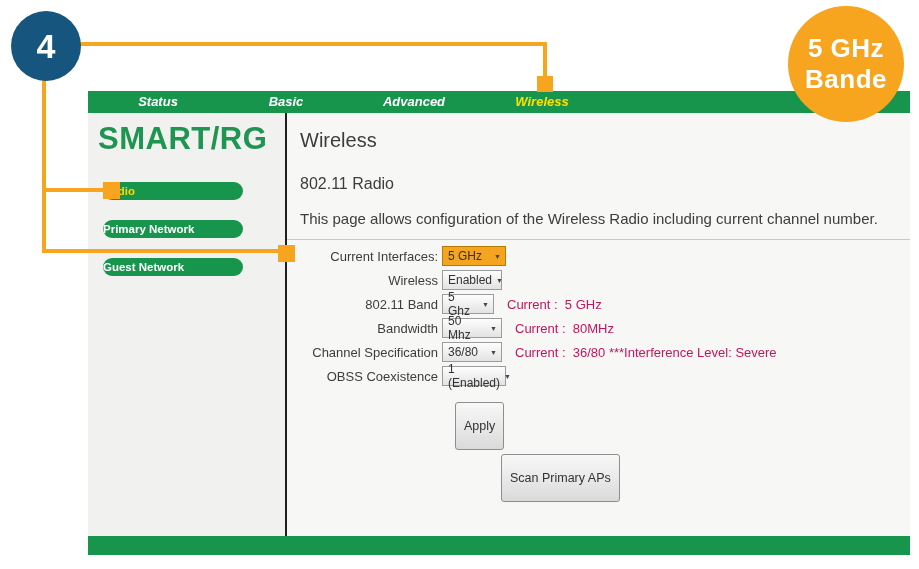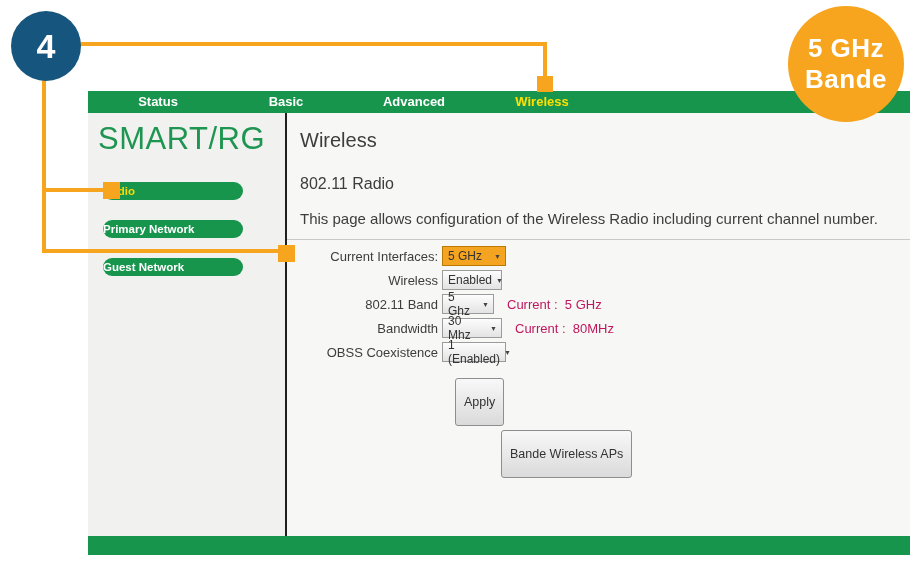--- a/index.html
+++ b/index.html
@@ -3,33 +3,33 @@
 <meta charset="utf-8">
 <style>
   * { margin:0; padding:0; box-sizing:border-box; }
   html,body { width:919px; height:569px; background:#ffffff; overflow:hidden;
               font-family:"Liberation Sans", sans-serif; }
   .canvas { position:relative; width:919px; height:569px; background:#fff; }
 
   
   .router-ui { position:absolute; left:88px; top:91px; width:822px; height:464px; }
 
-  .navbar { position:relative; height:22px; background:#17954C; }
+  .navbar { position:relative; height:22px; background:#17954C;font-style:italic; }
   .nav-item { position:absolute; top:0; height:22px; line-height:22px;
               transform:translateX(-50%); font-size:13px; font-weight:bold;
               color:#ffffff; cursor:pointer; white-space:nowrap; }
   .nav-item.active { color:#FFE000; }
   .nav-0 { left:70px; } .nav-1 { left:198px; } .nav-2 { left:326px; } .nav-3 { left:454px; }
 
   .ui-body { display:flex; height:423px; }
   .sidebar { position:relative; width:197px; background:#F1F1F0; }
   .vdivider { width:2px; background:#1F1F1F; }
   .main { position:relative; flex:1; background:#F7F7F6; padding:16px 0 0 13px; }
 
-  .logo { margin:8px 0 0 10px; font-size:31px; font-weight:normal; color:#1E9550;
+  .logo { margin:8px 0 0 10px; font-size:31px; font-weight:bold; color:#1E9550;
           letter-spacing:0.5px; white-space:nowrap; }
 
   .pill { position:absolute; left:15px; width:140px; height:18px; background:#17954C;
           border-radius:9px; display:flex; align-items:center; justify-content:flex-start;
           font-size:11.5px; font-weight:bold; color:#ffffff; cursor:pointer; }
   .pill.active { color:#FFD800; }
   .pill-0 { top:69px; } .pill-1 { top:107px; } .pill-2 { top:145px; }
 
   .page-title { font-size:20px; color:#3D3D3D; font-weight:normal; }
   .section-title { margin-top:23px; font-size:16px; color:#3D3D3D; font-weight:normal; }
@@ -137,42 +137,50 @@
             <span class="select w-r2">
               <span>5 Ghz</span>
               <span class="arrow">▼</span>
             </span>
             <span class="current">Current :  5 GHz</span>
           </div>
 
           <div class="form-row">
             <span class="form-label">Bandwidth</span>
             <span class="select w-r3">
-              <span>30 Mhz</span>
+              <span>50 Mhz</span>
               <span class="arrow">▼</span>
             </span>
             <span class="current">Current :  80MHz</span>
           </div>
 
+          <div class="form-row">
+            <span class="form-label">Channel Specification</span>
+            <span class="select w-r4">
+              <span>36/80</span>
+              <span class="arrow">▼</span>
+            </span>
+            <span class="current">Current :  36/80 ***Interference Level: Severe</span>
+          </div>
 
           <div class="form-row">
             <span class="form-label">OBSS Coexistence</span>
             <span class="select w-r5">
               <span>1 (Enabled)</span>
               <span class="arrow">▼</span>
             </span>
           </div>
 
         </div>
 
         <div class="btn-row1">
           <button class="btn">Apply</button>
         </div>
         <div class="btn-row2">
-          <button class="btn">Bande Wireless APs</button>
+          <button class="btn">Scan Primary APs</button>
         </div>
 
       </div>
     </div>
 
     <div class="bottombar"></div>
   </div>
 
   <div class="ann ln-top"></div>
   <div class="ann ln-top-drop"></div>

